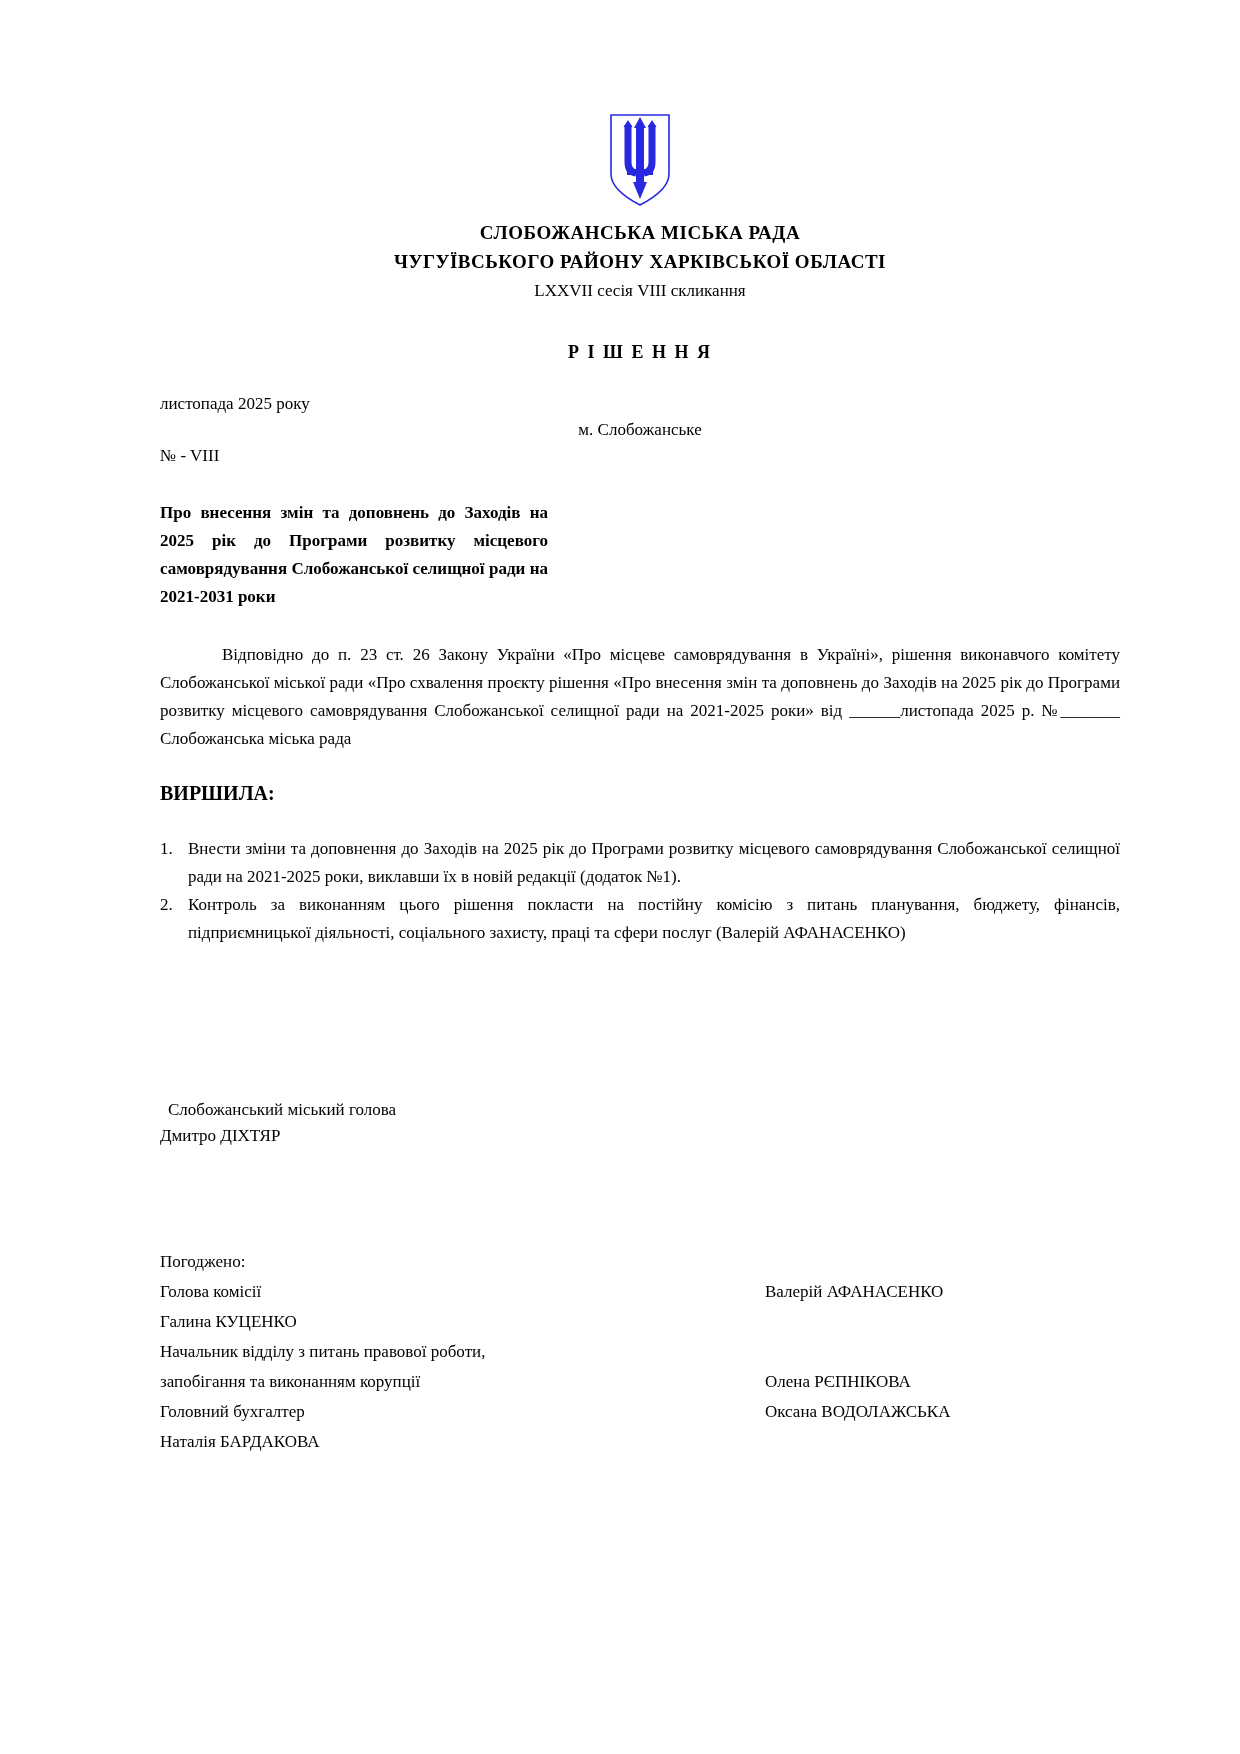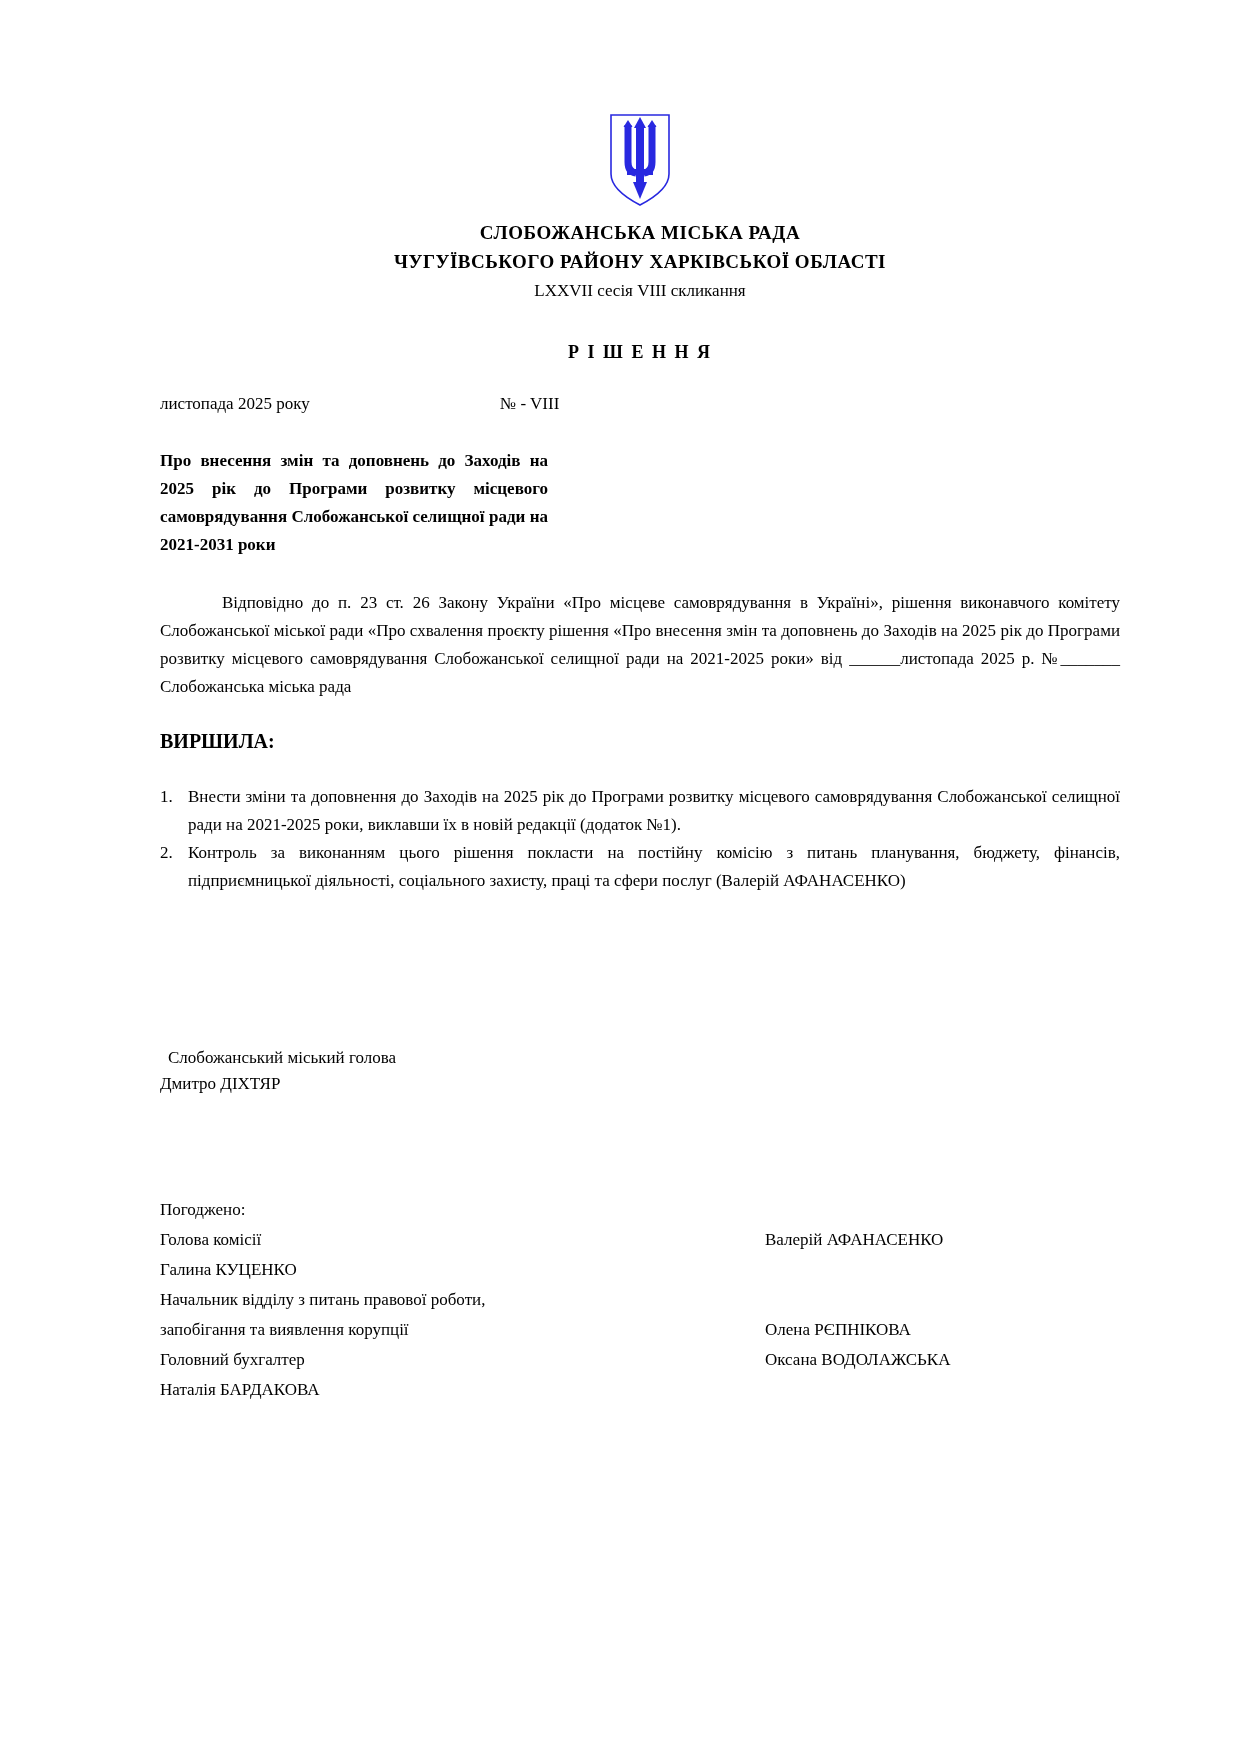--- a/index.html
+++ b/index.html
@@ -13,21 +13,21 @@
     box-sizing:border-box;
     padding:112px 120px 0 160px;
     overflow:hidden;
   }
   .center{text-align:center;}
   .emblem-wrap{display:flex;justify-content:center;margin-bottom:10px;}
   .emblem-wrap svg{display:block;}
   .org1,.org2{font-weight:bold;font-size:19px;line-height:29px;letter-spacing:.5px;}
   .session{font-size:17px;line-height:29px;}
   .doc-type{font-weight:bold;font-size:18px;letter-spacing:2px;margin-top:34px;line-height:26px;}
-  .meta-row{display:flex;margin-top:26px;font-size:17px;line-height:26px;}
+  .meta-row{display:flex;margin-top:26px;font-size:17px;line-height:26px;flex-direction:column;}
   .meta-left{width:340px;text-align:left;}
   .meta-center{flex:1;text-align:center;}
   .meta-right{width:200px;text-align:left;padding-right:40px;box-sizing:border-box;}
   .subject{
     width:388px;font-weight:bold;font-size:17px;line-height:28px;
     text-align:justify;margin-top:30px;
   }
   .preamble{
     font-size:17px;line-height:28px;text-align:justify;
     text-indent:62px;margin-top:30px;
@@ -72,20 +72,21 @@
   </div>
 
   <div class="center org1">СЛОБОЖАНСЬКА МІСЬКА РАДА</div>
   <div class="center org2">ЧУГУЇВСЬКОГО РАЙОНУ ХАРКІВСЬКОЇ ОБЛАСТІ</div>
   <div class="center session">LXXVII сесія VIII скликання</div>
 
   <div class="center doc-type">Р І Ш Е Н Н Я</div>
 
   <div class="meta-row">
     <div class="meta-left">листопада  2025 року</div>
+    <div class="meta-center">м. Слобожанське</div>
     <div class="meta-right">№  - VIII</div>
   </div>
 
   <div class="subject">Про внесення змін та доповнень до Заходів на 2025 рік до Програми розвитку місцевого самоврядування Слобожанської селищної ради на 2021-2031 роки</div>
 
   <div class="preamble">Відповідно до п. 23 ст. 26 Закону України «Про місцеве самоврядування в Україні», рішення виконавчого комітету Слобожанської міської ради «Про схвалення проєкту рішення «Про внесення змін та доповнень до Заходів на 2025 рік до Програми розвитку місцевого самоврядування Слобожанської селищної ради на 2021-2025 роки» від ______листопада  2025 р. №_______   Слобожанська міська рада</div>
 
   <div class="resolved">ВИРШИЛА:</div>
 
   <div class="list">
@@ -112,21 +113,21 @@
       <div class="a-name">Валерій АФАНАСЕНКО</div>
     </div>
     <div class="approval-row">
       <div class="a-name">Галина КУЦЕНКО</div>
     </div>
     <div class="approval-row">
       <div class="a-title">Начальник відділу з питань правової роботи,</div>
       <div class="a-name"></div>
     </div>
     <div class="approval-row">
-      <div class="a-title">запобігання та виявлення корупції</div>
+      <div class="a-title">запобігання та виконанням корупції</div>
       <div class="a-name">Олена РЄПНІКОВА</div>
     </div>
     <div class="approval-row">
       <div class="a-title">Головний бухгалтер</div>
       <div class="a-name">Оксана ВОДОЛАЖСЬКА</div>
     </div>
     <div class="approval-row">
       <div class="a-name">Наталія БАРДАКОВА</div>
     </div>
   </div>

